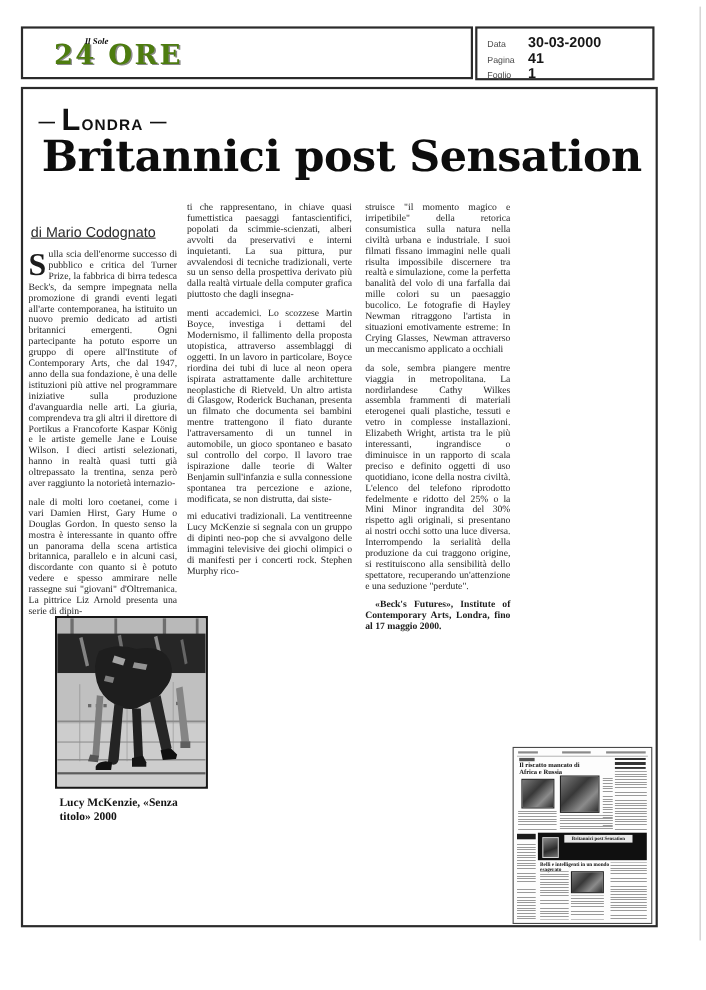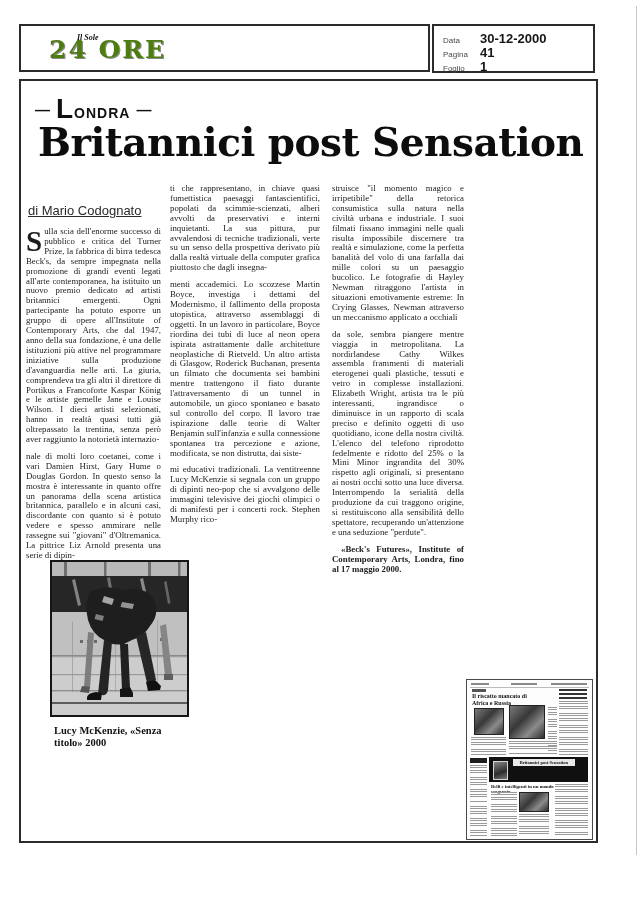--- a/index.html
+++ b/index.html
@@ -97,21 +97,21 @@
   <div class="logo-box">
     <div class="logo">
       <span class="logo-prefix">Il Sole</span>
       <span class="logo-title">24 ORE</span>
     </div>
   </div>
 
   <div class="meta-box">
     <div class="meta-row">
       <span class="meta-label">Data</span>
-      <span class="meta-value">30-12-2000</span>
+      <span class="meta-value">30-03-2000</span>
     </div>
     <div class="meta-row">
       <span class="meta-label">Pagina</span>
       <span class="meta-value">41</span>
     </div>
     <div class="meta-row">
       <span class="meta-label">Foglio</span>
       <span class="meta-value">1</span>
     </div>
   </div>

